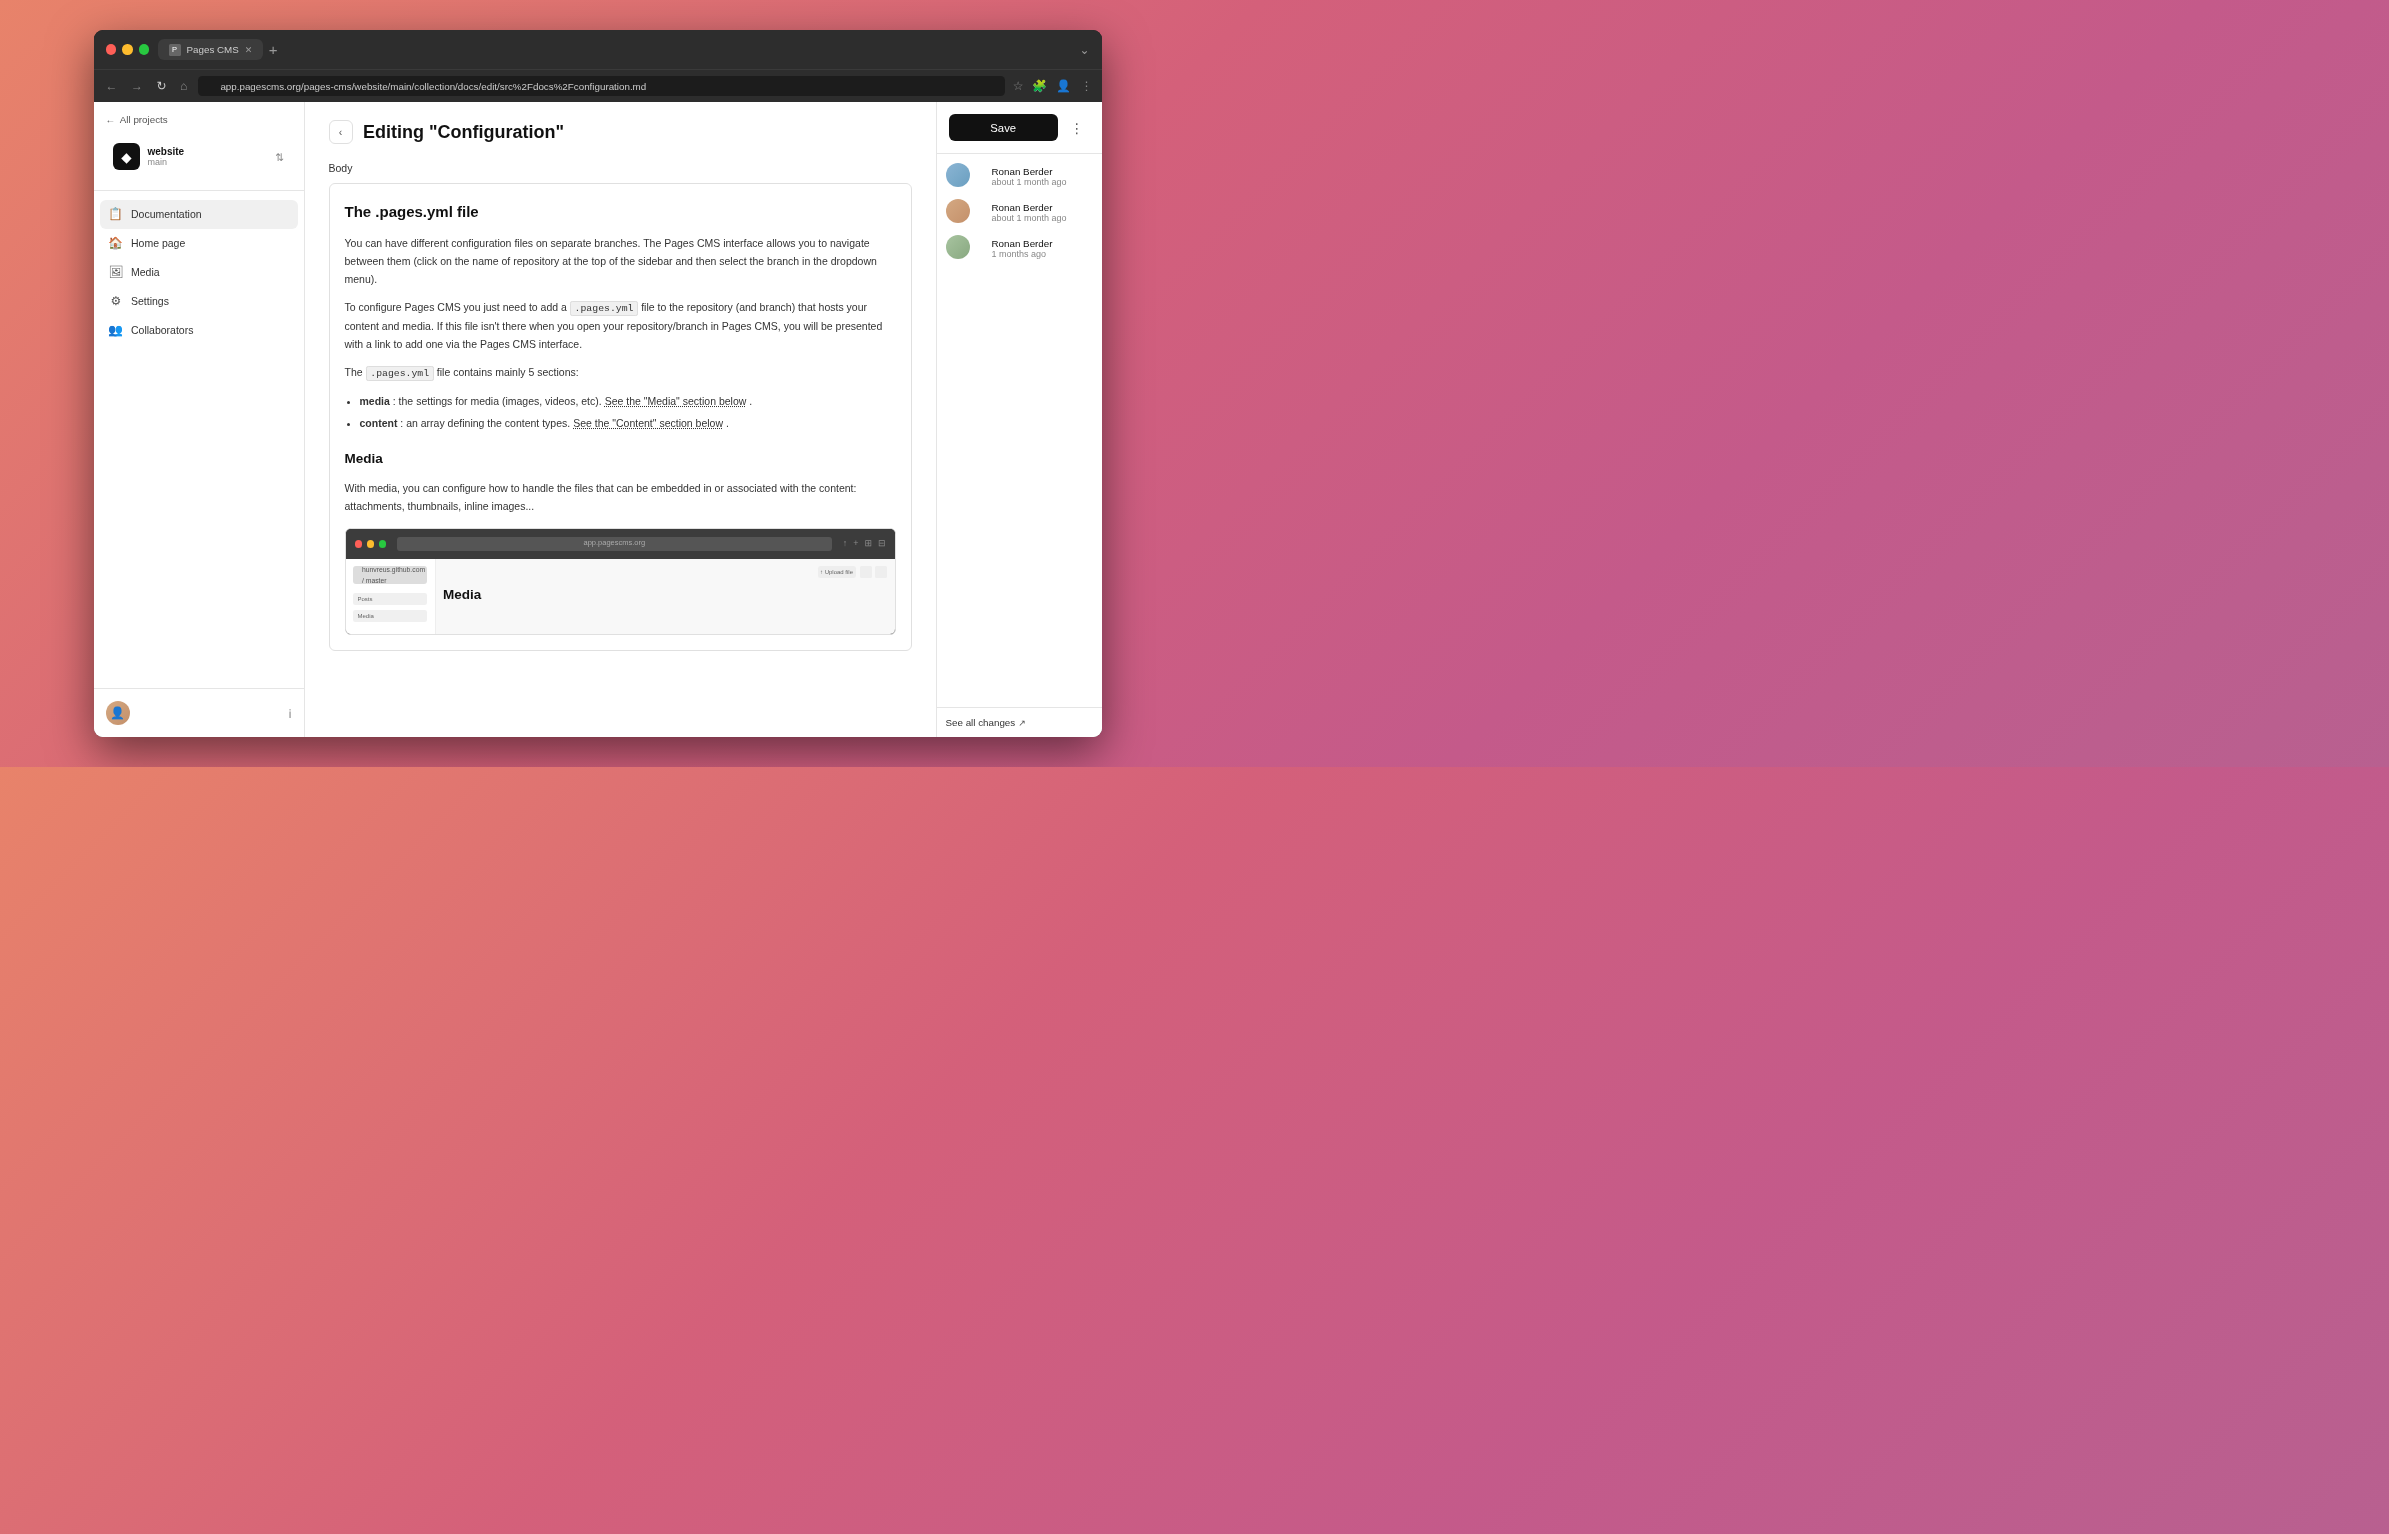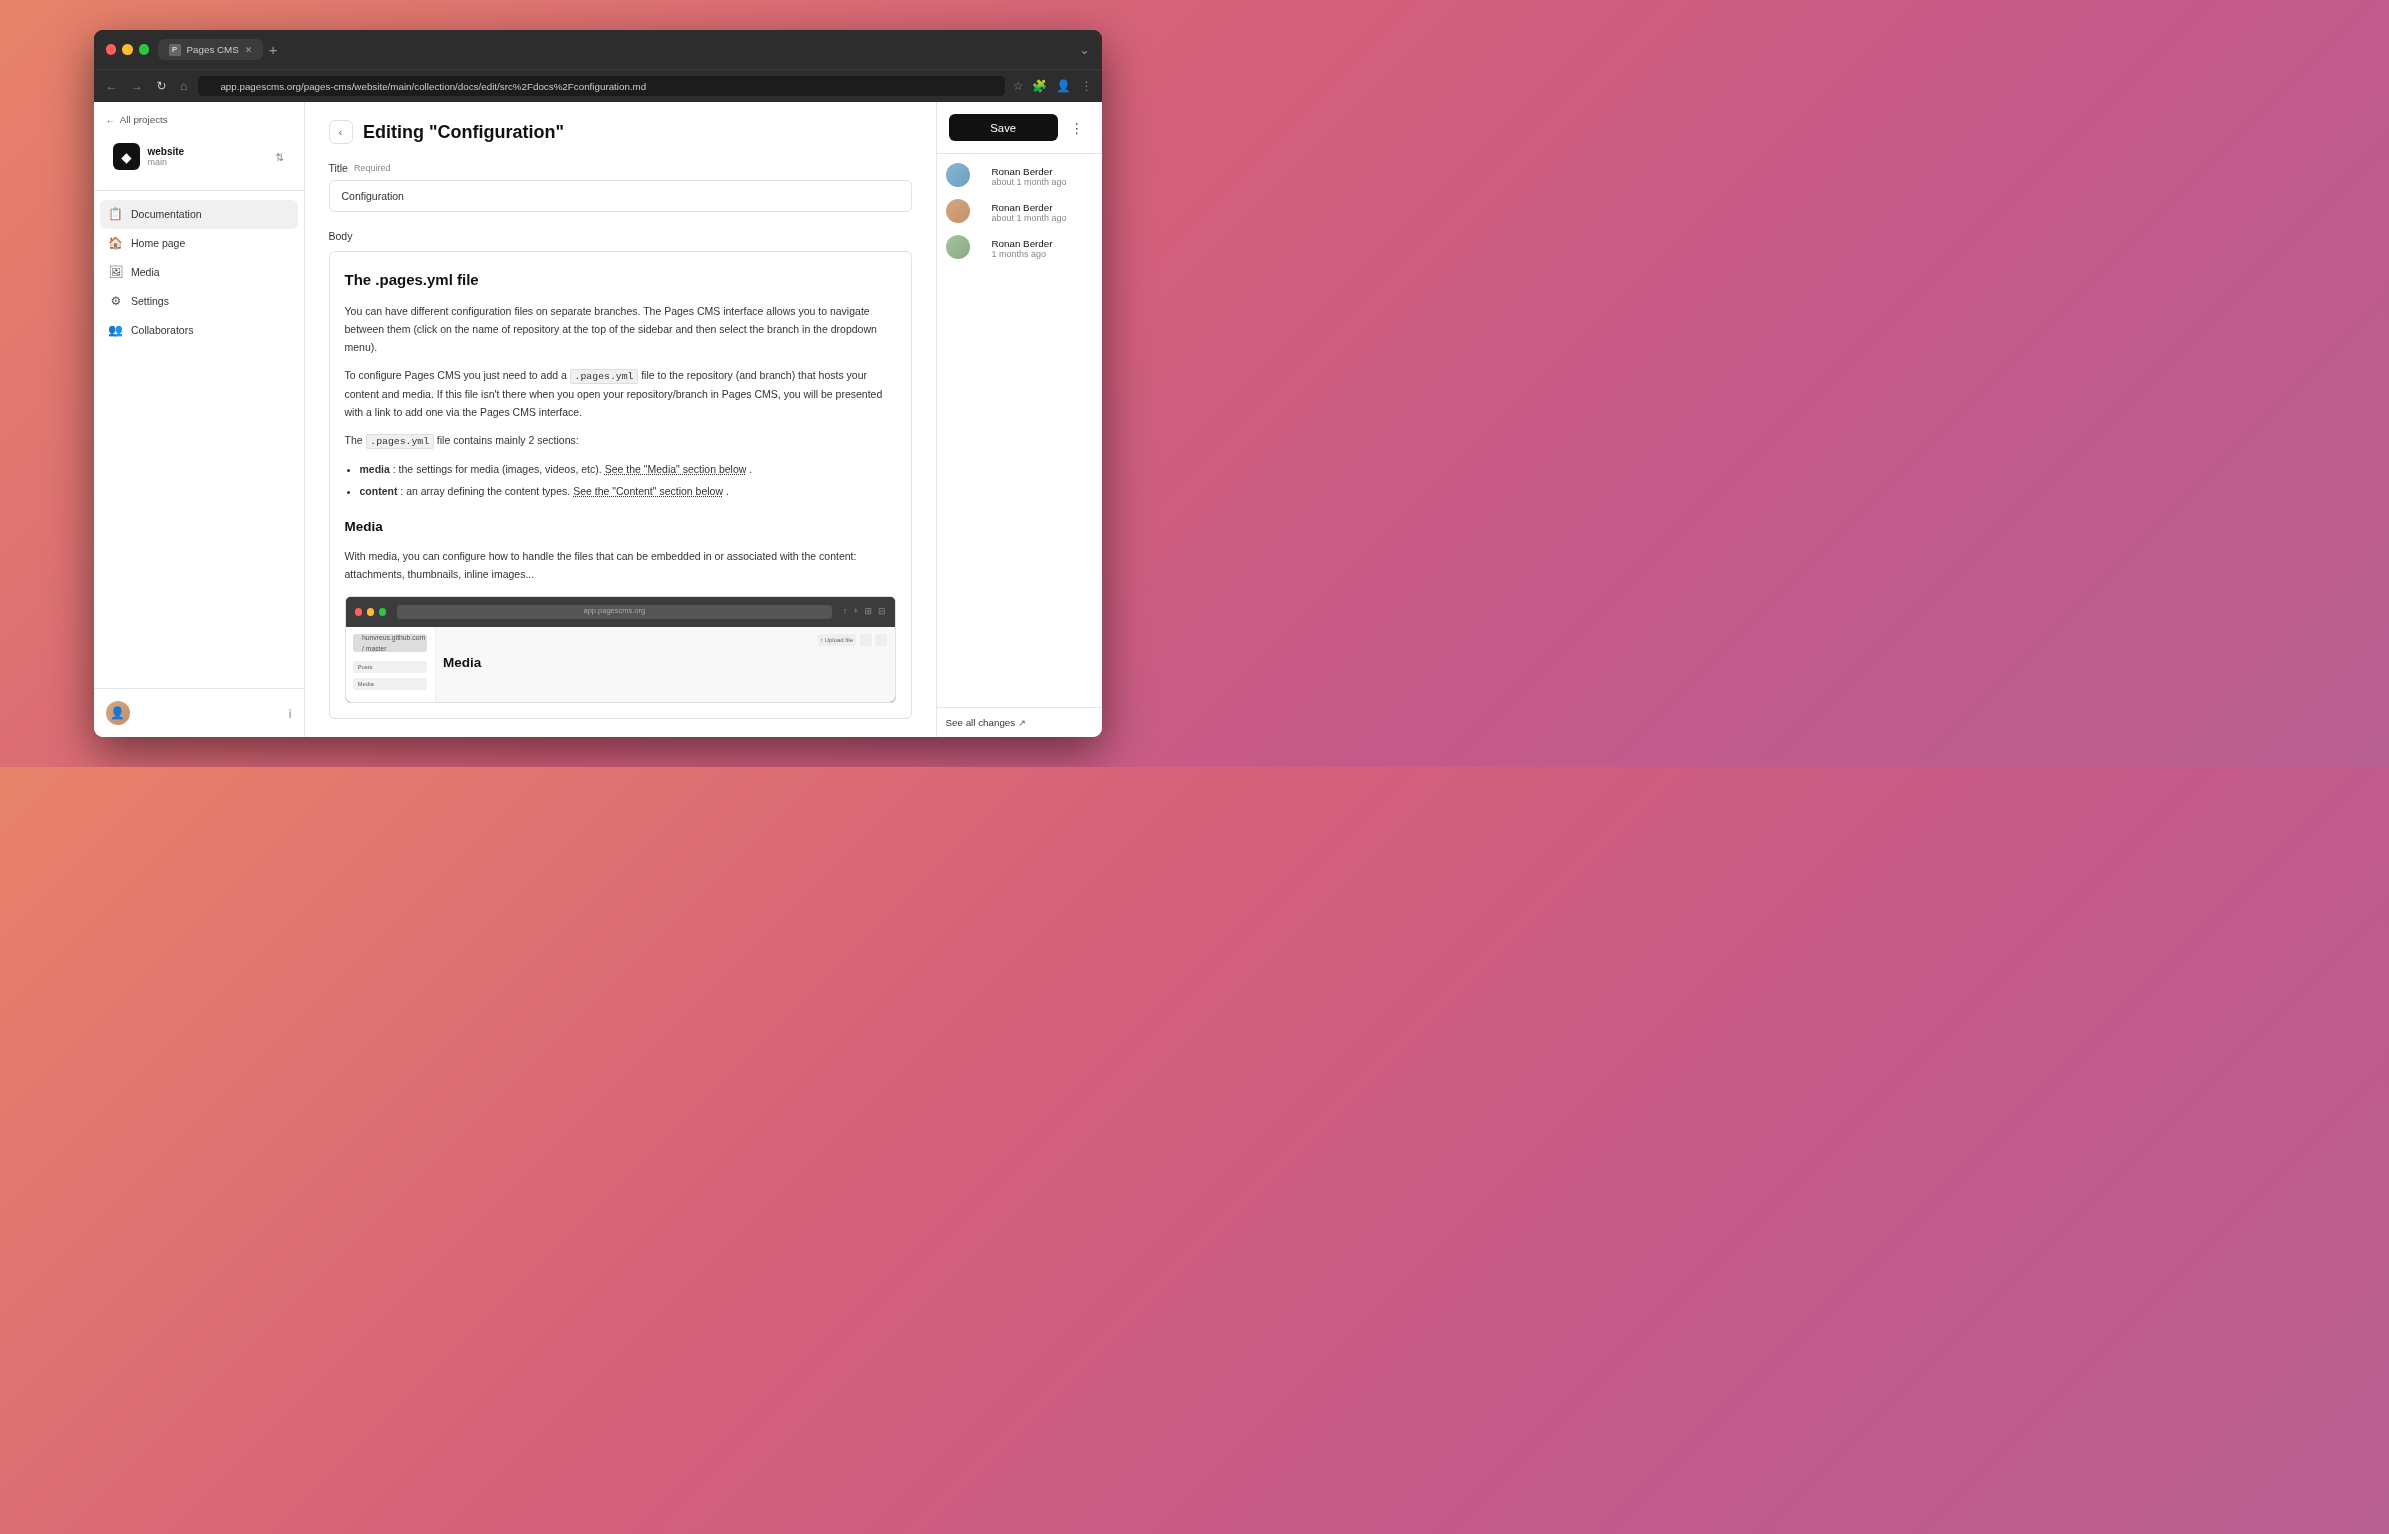--- a/index.html
+++ b/index.html
@@ -635,46 +635,39 @@
       <div class="editor-area">
 
         <div class="editor-main">
           <div class="editor-header">
             <div class="back-btn">
               <span>‹</span>
             </div>
             <h1 class="editor-title">Editing "Configuration"</h1>
           </div>
 
-          <div class="field-section">
-            <div class="field-label">
-              <span class="field-name">Title</span>
-              <span class="field-required">Required</span>
-            </div>
-            <input class="field-input" type="text" value="Configuration" style="">
-          </div>
 
           <div class="body-section">
             <div class="body-label">Body</div>
 
             <div class="rich-content">
               <h2 class="rich-h2">The .pages.yml file</h2>
 
               <p class="rich-p">You can have different configuration files on separate branches. The Pages CMS interface allows you to navigate between them (click on the name of repository at the top of the sidebar and then select the branch in the dropdown menu).</p>
 
               <p class="rich-p">
                 <span>To configure Pages CMS you just need to add a</span>
                 <code class="rich-code">.pages.yml</code>
                 <span>file to the repository (and branch) that hosts your content and media. If this file isn't there when you open your repository/branch in Pages CMS, you will be presented with a link to add one via the Pages CMS interface.</span>
               </p>
 
               <p class="rich-p">
                 <span>The</span>
                 <code class="rich-code">.pages.yml</code>
-                <span>file contains mainly 2 sections:</span>
+                <span>file contains mainly 5 sections:</span>
               </p>
 
               <ul class="rich-list">
                 <li>
                   <span class="rich-bold">media</span>
                   <span>: the settings for media (images, videos, etc). </span>
                   <span class="rich-link">See the "Media" section below</span>
                   <span>.</span>
                 </li>
                 <li>

